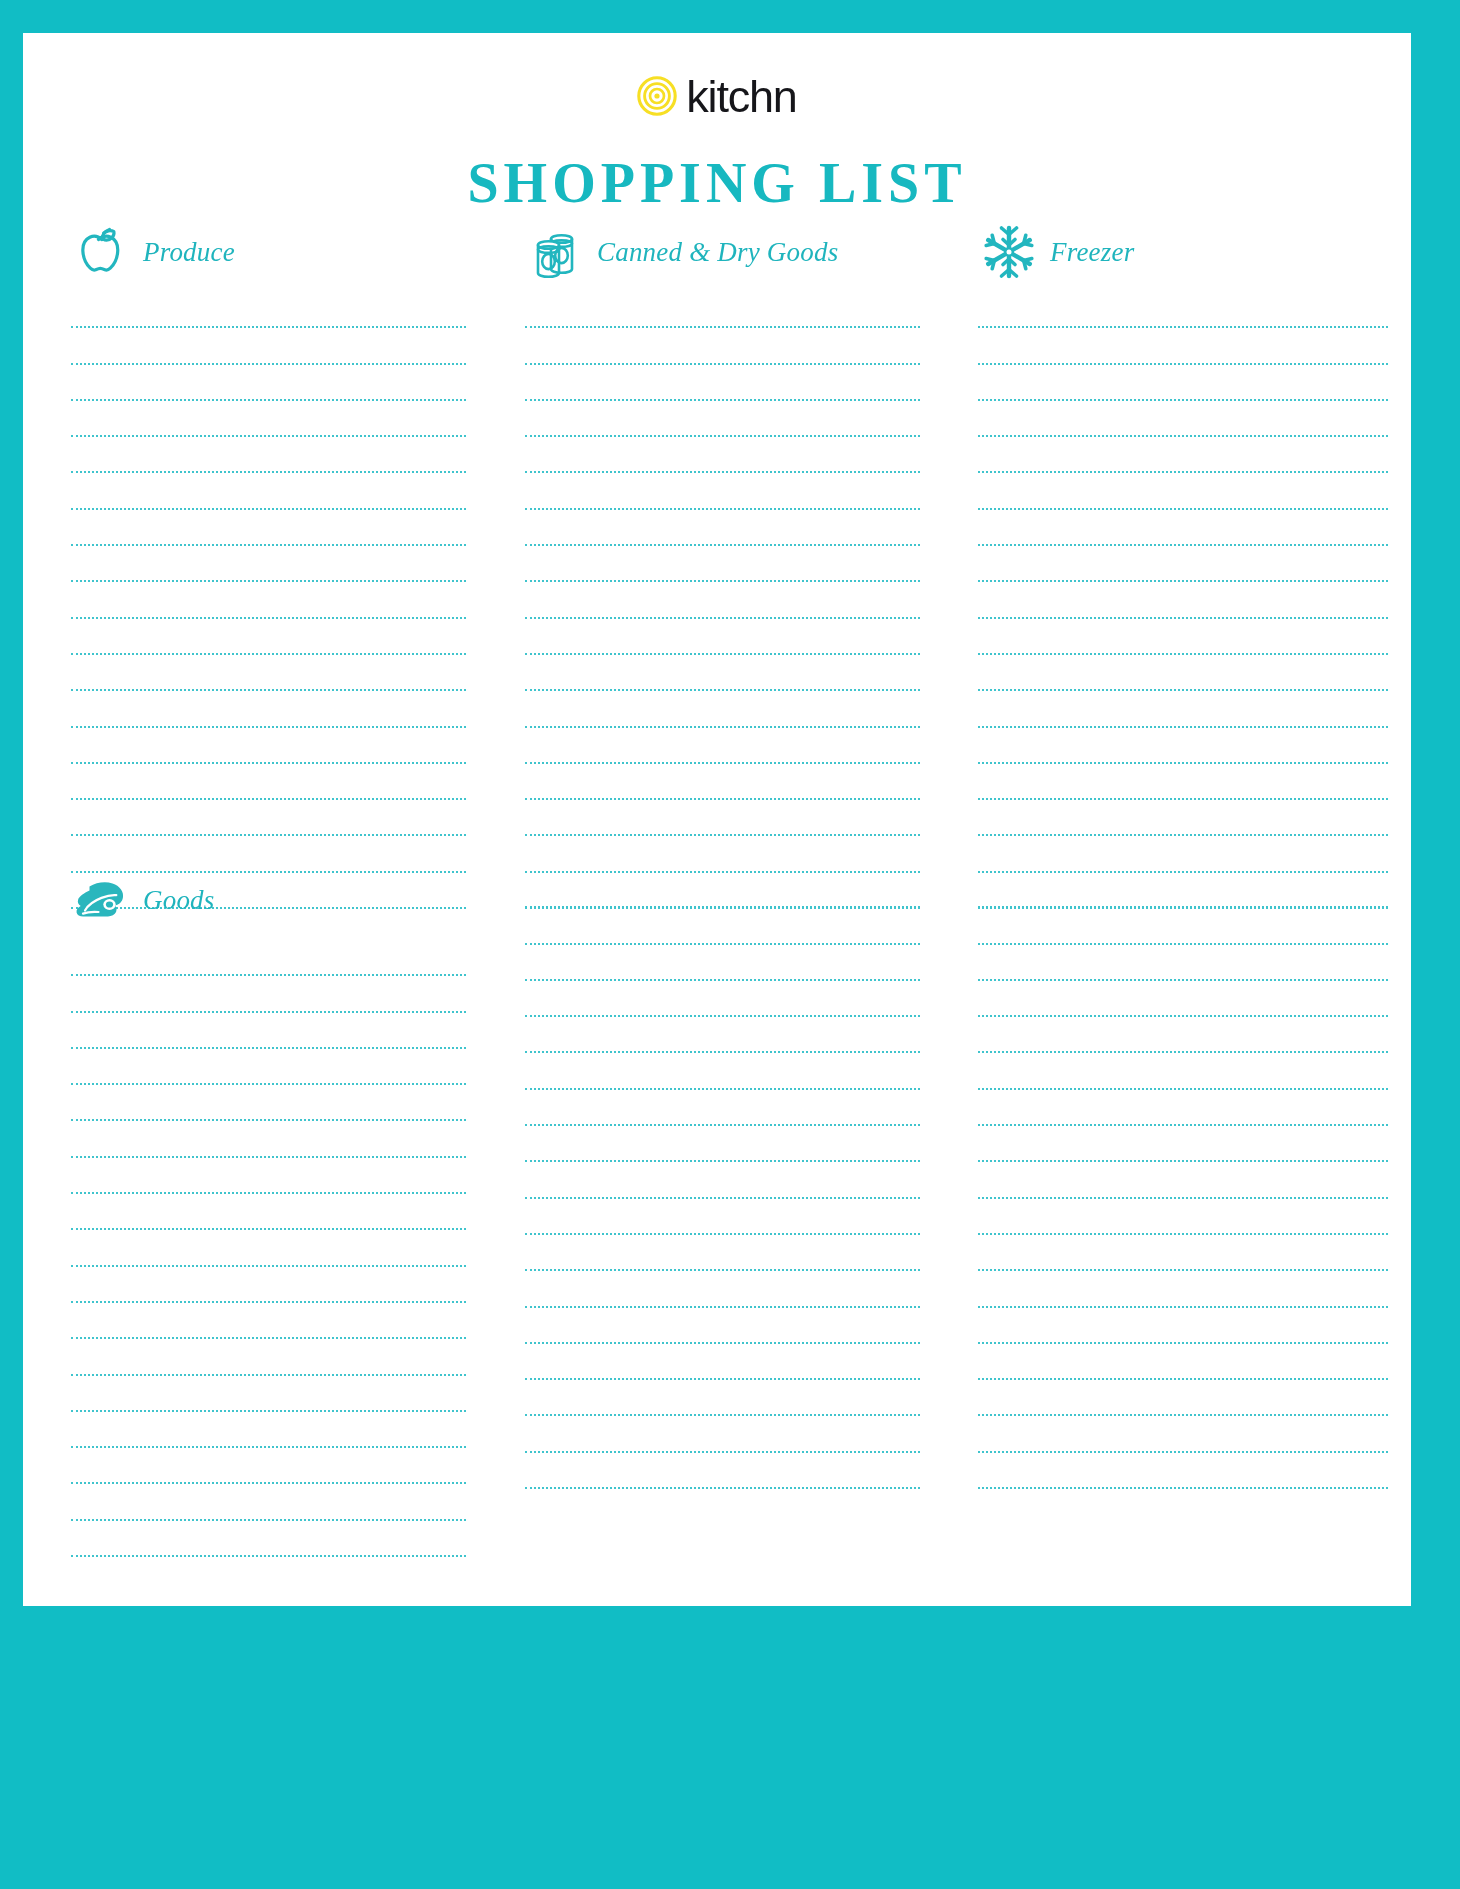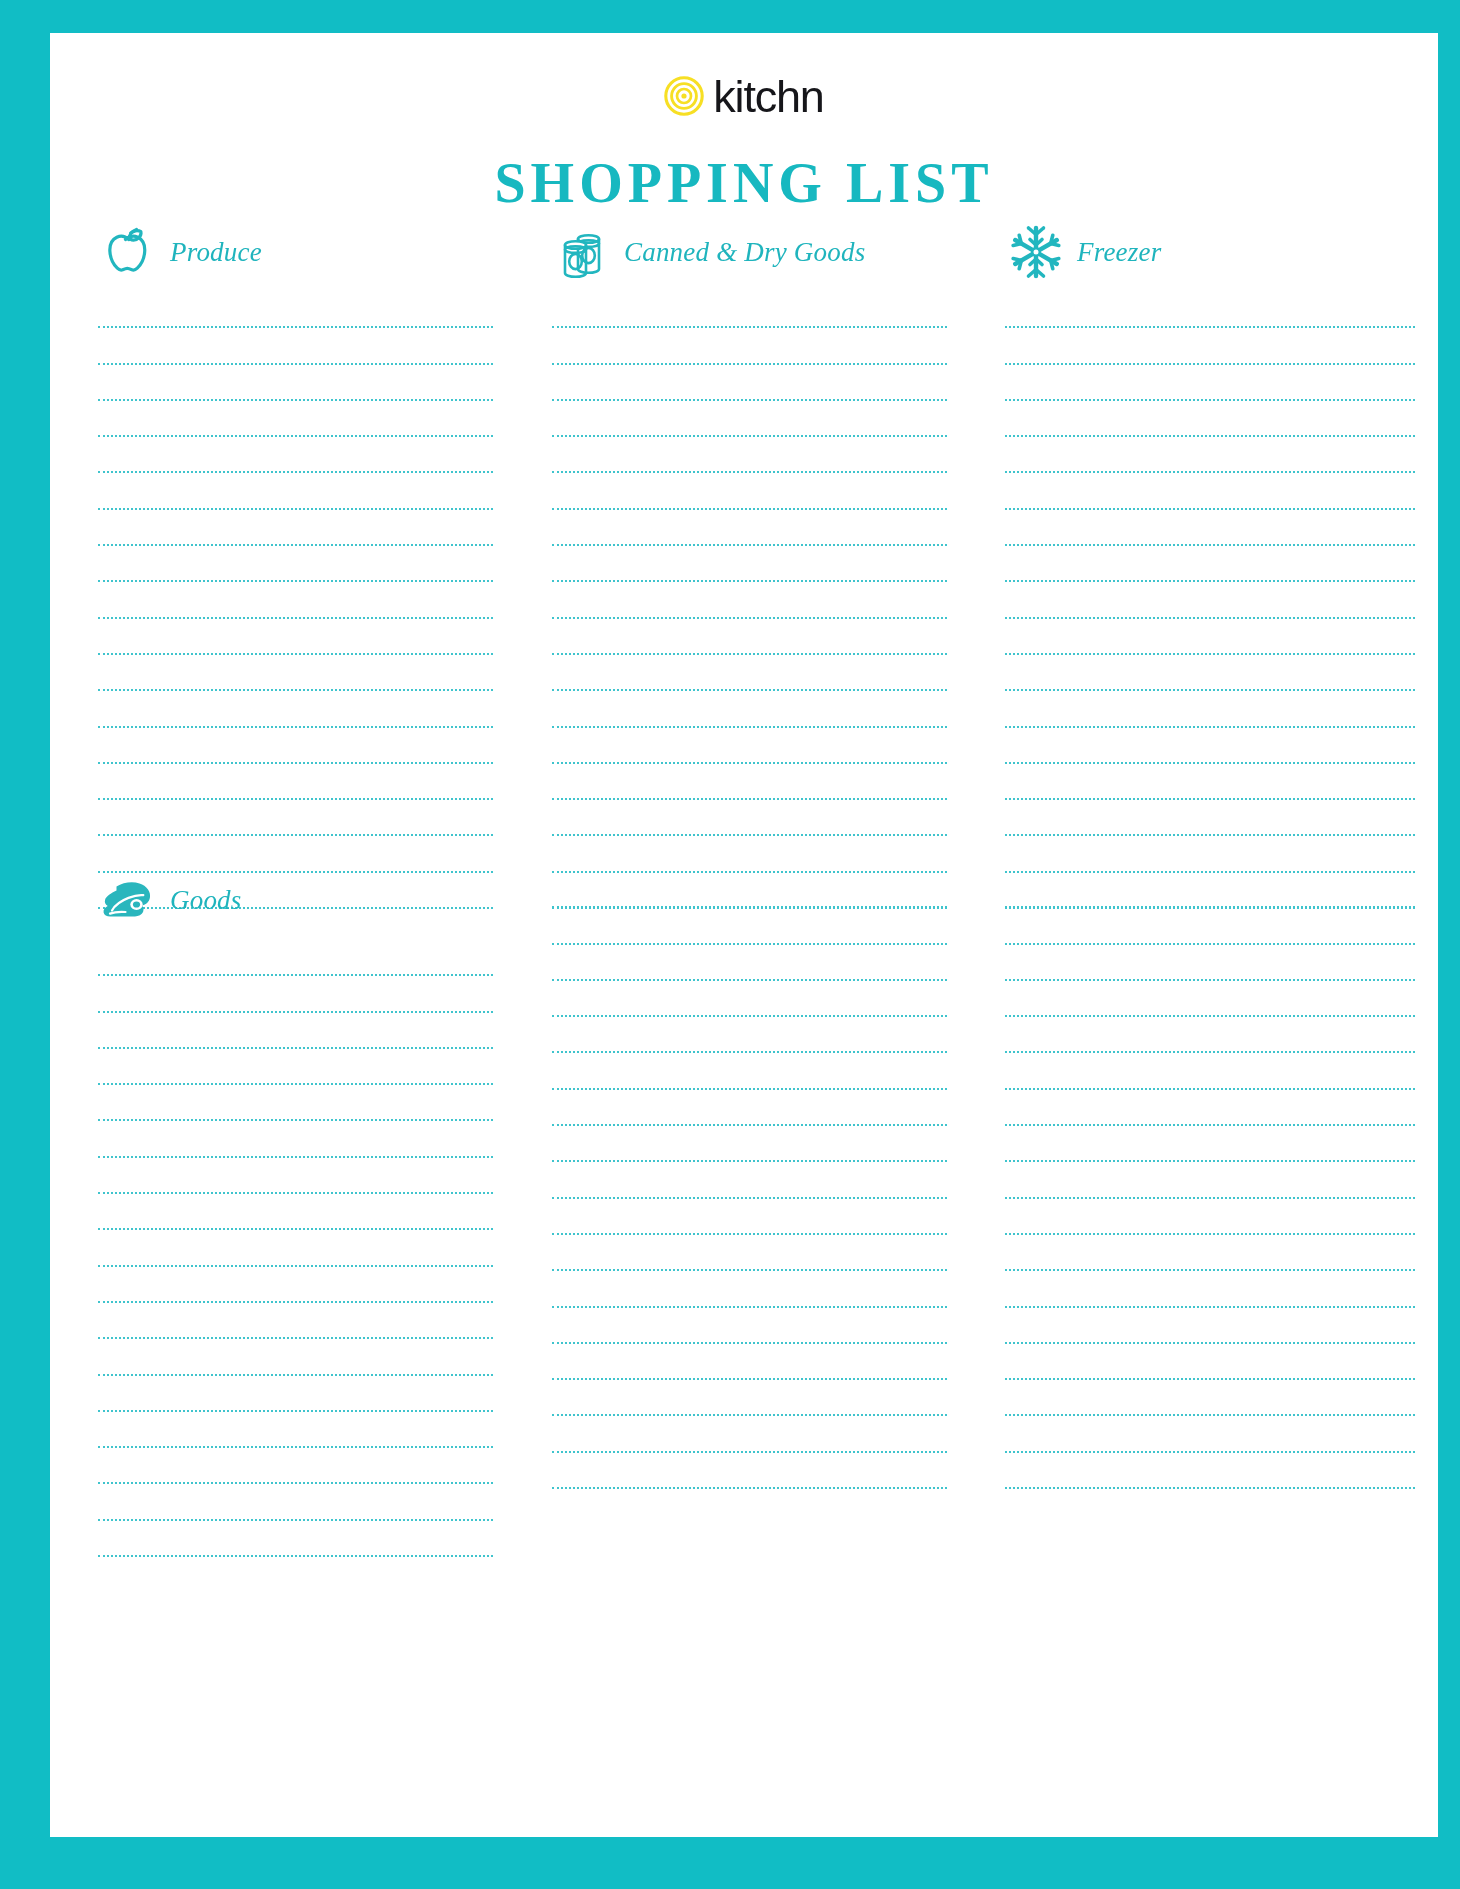--- a/index.html
+++ b/index.html
@@ -16,24 +16,24 @@
     position: relative;
     width: 1460px;
     height: 1889px;
     background: #11bdc5;
     overflow: hidden;
   }
 
   
   #sheet {
     position: absolute;
-    left: 50px;
+    left: 23px;
     top: 33px;
     width: 1388px;
-    height: 1804px;
+    height: 1573px;
     background: #ffffff;
   }
 
   
   .brand {
     position: absolute;
     left: 0;
     top: 40px;
     width: 1388px;
     display: flex;

